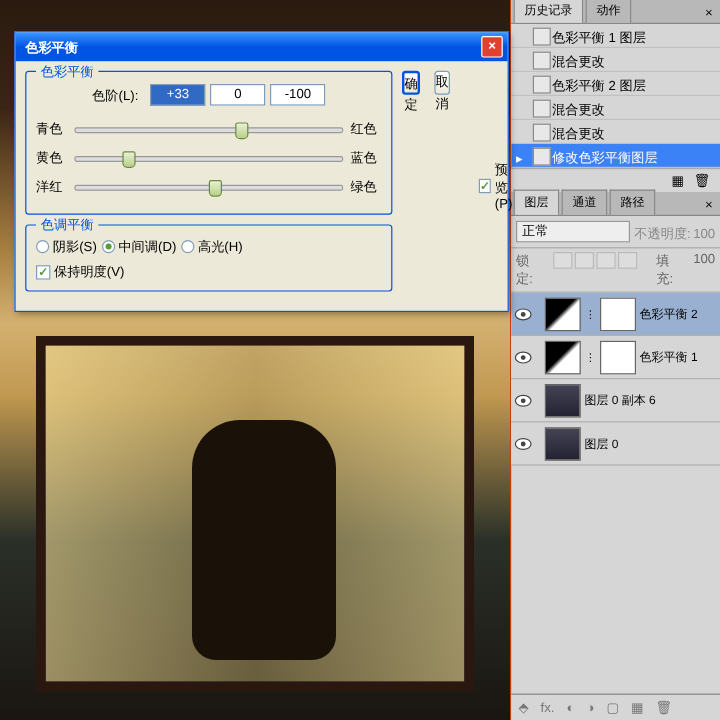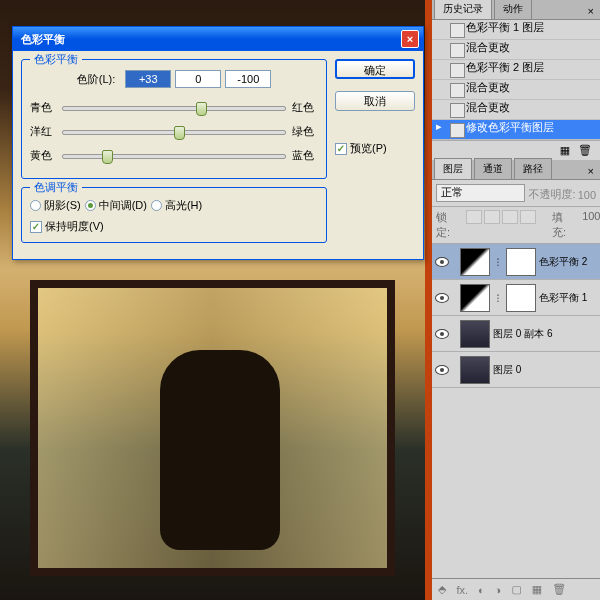--- a/index.html
+++ b/index.html
@@ -7,47 +7,47 @@
 .bg-image{position:absolute;top:0;left:0;width:425px;height:600px;background:linear-gradient(180deg,#2a1a0f 0%,#3a2515 15%,#a88040 35%,#d4b070 45%,#c09850 55%,#2a3028 75%,#1a1510 100%);z-index:1}
 .bg-image::before{content:"";position:absolute;top:280px;left:30px;right:30px;height:280px;background:linear-gradient(90deg,rgba(240,220,150,0.6) 0%,rgba(180,160,100,0.5) 50%,rgba(240,220,150,0.6) 100%);border:8px solid #2a1810}
 .figure{position:absolute;top:350px;left:160px;width:120px;height:200px;background:radial-gradient(ellipse 40px 50px at 50% 15%,#1a1208 0%,#1a1208 100%),linear-gradient(180deg,#1a1208 30%,#2a3530 100%);border-radius:40px 40px 20px 20px;z-index:2}
 .watermark{position:absolute;top:2px;left:430px;color:#aaa;font-size:10px;z-index:5}
 .dialog{position:absolute;top:26px;left:12px;width:412px;background:#ece9d8;border:1px solid #0054e3;z-index:10;box-shadow:2px 2px 5px rgba(0,0,0,0.3)}
 .titlebar{height:24px;background:linear-gradient(180deg,#3b95ff 0%,#0054e3 50%,#0054e3 100%);color:#fff;display:flex;align-items:center;padding:0 4px 0 8px;font-weight:bold;font-size:12px}
 .titlebar-text{flex:1}
 .close-btn{width:18px;height:18px;background:#e04030;border:1px solid #fff;color:#fff;display:flex;align-items:center;justify-content:center;font-weight:bold;border-radius:2px;cursor:pointer}
 .dialog-body{padding:8px;display:flex;gap:8px}
 .left-col{flex:1}
-.right-col{width:80px;display:flex;flex-direction:column;gap:12px}
+.right-col{width:80px;display:flex;gap:12px}
 .fieldset{border:1px solid #0054e3;border-radius:3px;padding:10px 8px 8px;margin-bottom:8px;position:relative}
 .legend{position:absolute;top:-8px;left:8px;background:#ece9d8;padding:0 4px;color:#0054e3;font-size:11px}
 .level-row{display:flex;align-items:center;gap:4px;margin-bottom:10px;justify-content:center}
 .level-label{margin-right:6px}
 .level-input{width:46px;height:18px;border:1px solid #7f9db9;text-align:center;background:#fff}
 .level-input.sel{background:#316ac5;color:#fff}
 .slider-row{display:flex;align-items:center;margin-bottom:6px;gap:6px}
 .slider-label-l,.slider-label-r{width:26px;}
 .slider-track{flex:1;height:18px;position:relative;display:flex;align-items:center}
 .slider-track::before{content:"";position:absolute;left:0;right:0;top:8px;height:3px;background:#ddd;border:1px solid #999;border-radius:2px}
 .slider-thumb{position:absolute;top:4px;width:11px;height:14px;background:linear-gradient(180deg,#e8f0d8 0%,#b8d088 100%);border:1px solid #6a8a3a;border-radius:2px 2px 4px 4px}
 .tone-row{display:flex;gap:4px;margin-bottom:6px}
 .radio-item,.check-item{display:flex;align-items:center;gap:3px}
 .radio{width:11px;height:11px;border:1px solid #7f9db9;border-radius:50%;background:#fff;display:flex;align-items:center;justify-content:center}
 .radio.on::after{content:"";width:5px;height:5px;background:#5a9a3a;border-radius:50%}
 .check{width:12px;height:12px;border:1px solid #7f9db9;background:#fff;display:flex;align-items:center;justify-content:center;color:#5a9a3a;font-weight:bold;font-size:10px}
 .btn{height:20px;border:1px solid #7f9db9;background:linear-gradient(180deg,#fff 0%,#ece9d8 100%);border-radius:3px;cursor:pointer;text-align:center;line-height:18px}
 .btn.primary{border:2px solid #0054e3}
-.sidebar{position:absolute;top:0;right:0;width:175px;height:600px;background:#d6d6d6;z-index:8;border-left:7px solid #c2410c;font-size:11px}
+.sidebar{position:absolute;top:0;right:0;width:175px;height:600px;background:#d6d6d6;z-index:8;border-left:1px solid #c2410c;font-size:11px}
 .panel{background:#d6d6d6}
 .panel-tabs{display:flex;background:#b8b8b8;border-bottom:1px solid #888;height:20px;align-items:flex-end}
 .tab{padding:3px 8px;background:#b8b8b8;border:1px solid #888;border-bottom:none;margin-left:2px;cursor:pointer;font-size:10px}
 .tab.active{background:#d6d6d6}
 .tab-close{margin-left:auto;padding:2px 6px;cursor:pointer}
 .history-list{background:#d6d6d6;max-height:155px;overflow:hidden}
-.history-item{display:flex;align-items:flex-start;height:20px;padding:0 4px 0 34px;border-bottom:1px solid #c0c0c0;gap:6px;position:relative}
+.history-item{display:flex;align-items:flex-end;height:20px;padding:0 4px 0 34px;border-bottom:1px solid #c0c0c0;gap:6px;position:relative}
 .history-item::before{content:"";position:absolute;left:18px;top:3px;width:13px;height:13px;background:#e8e8e8;border:1px solid #888}
 .history-item.sel{background:#3b82f6;color:#fff}
 .history-item.sel::after{content:"▸";position:absolute;left:4px;color:#fff}
 .panel-footer{height:20px;background:#d6d6d6;border-top:1px solid #aaa;display:flex;justify-content:flex-end;align-items:center;gap:8px;padding:0 8px}
 .layer-controls{padding:4px;display:flex;gap:4px;align-items:flex-end;border-bottom:1px solid #aaa}
 .layer-select{flex:1;height:18px;border:1px solid #999;background:#eee;padding:0 4px}
 .layer-opacity{display:flex;align-items:center;gap:2px;color:#888}
 .lock-row{padding:3px 4px;display:flex;align-items:flex-start;gap:16px;border-bottom:1px solid #aaa;color:#666}
 .lock-icons{display:flex;gap:2px}
 .lock-icons span{width:16px;height:14px;border:1px solid #bbb;background:#ddd}
@@ -91,32 +91,32 @@
         </div>
         <div id="sliders">
             <div class="slider-row">
     <span class="slider-label-l">青色</span>
     <div class="slider-track">
                 <div class="slider-thumb" style="left:60%"></div>
               </div>
     <span class="slider-label-r">红色</span>
             </div>
             <div class="slider-row">
+    <span class="slider-label-l">黄色</span>
+    <div class="slider-track">
+                <div class="slider-thumb" style="left:18%"></div>
+              </div>
+    <span class="slider-label-r">蓝色</span>
+            </div>
+            <div class="slider-row">
     <span class="slider-label-l">洋红</span>
     <div class="slider-track">
                 <div class="slider-thumb" style="left:50%"></div>
               </div>
     <span class="slider-label-r">绿色</span>
-            </div>
-            <div class="slider-row">
-    <span class="slider-label-l">黄色</span>
-    <div class="slider-track">
-                <div class="slider-thumb" style="left:18%"></div>
-              </div>
-    <span class="slider-label-r">蓝色</span>
             </div>
           </div>
       </div>
       <div class="fieldset">
         <div class="legend">色调平衡</div>
         <div class="tone-row" id="tones">
             <div class="radio-item">
     <div class="radio "></div>
     <span>阴影(S)</span>
             </div>

